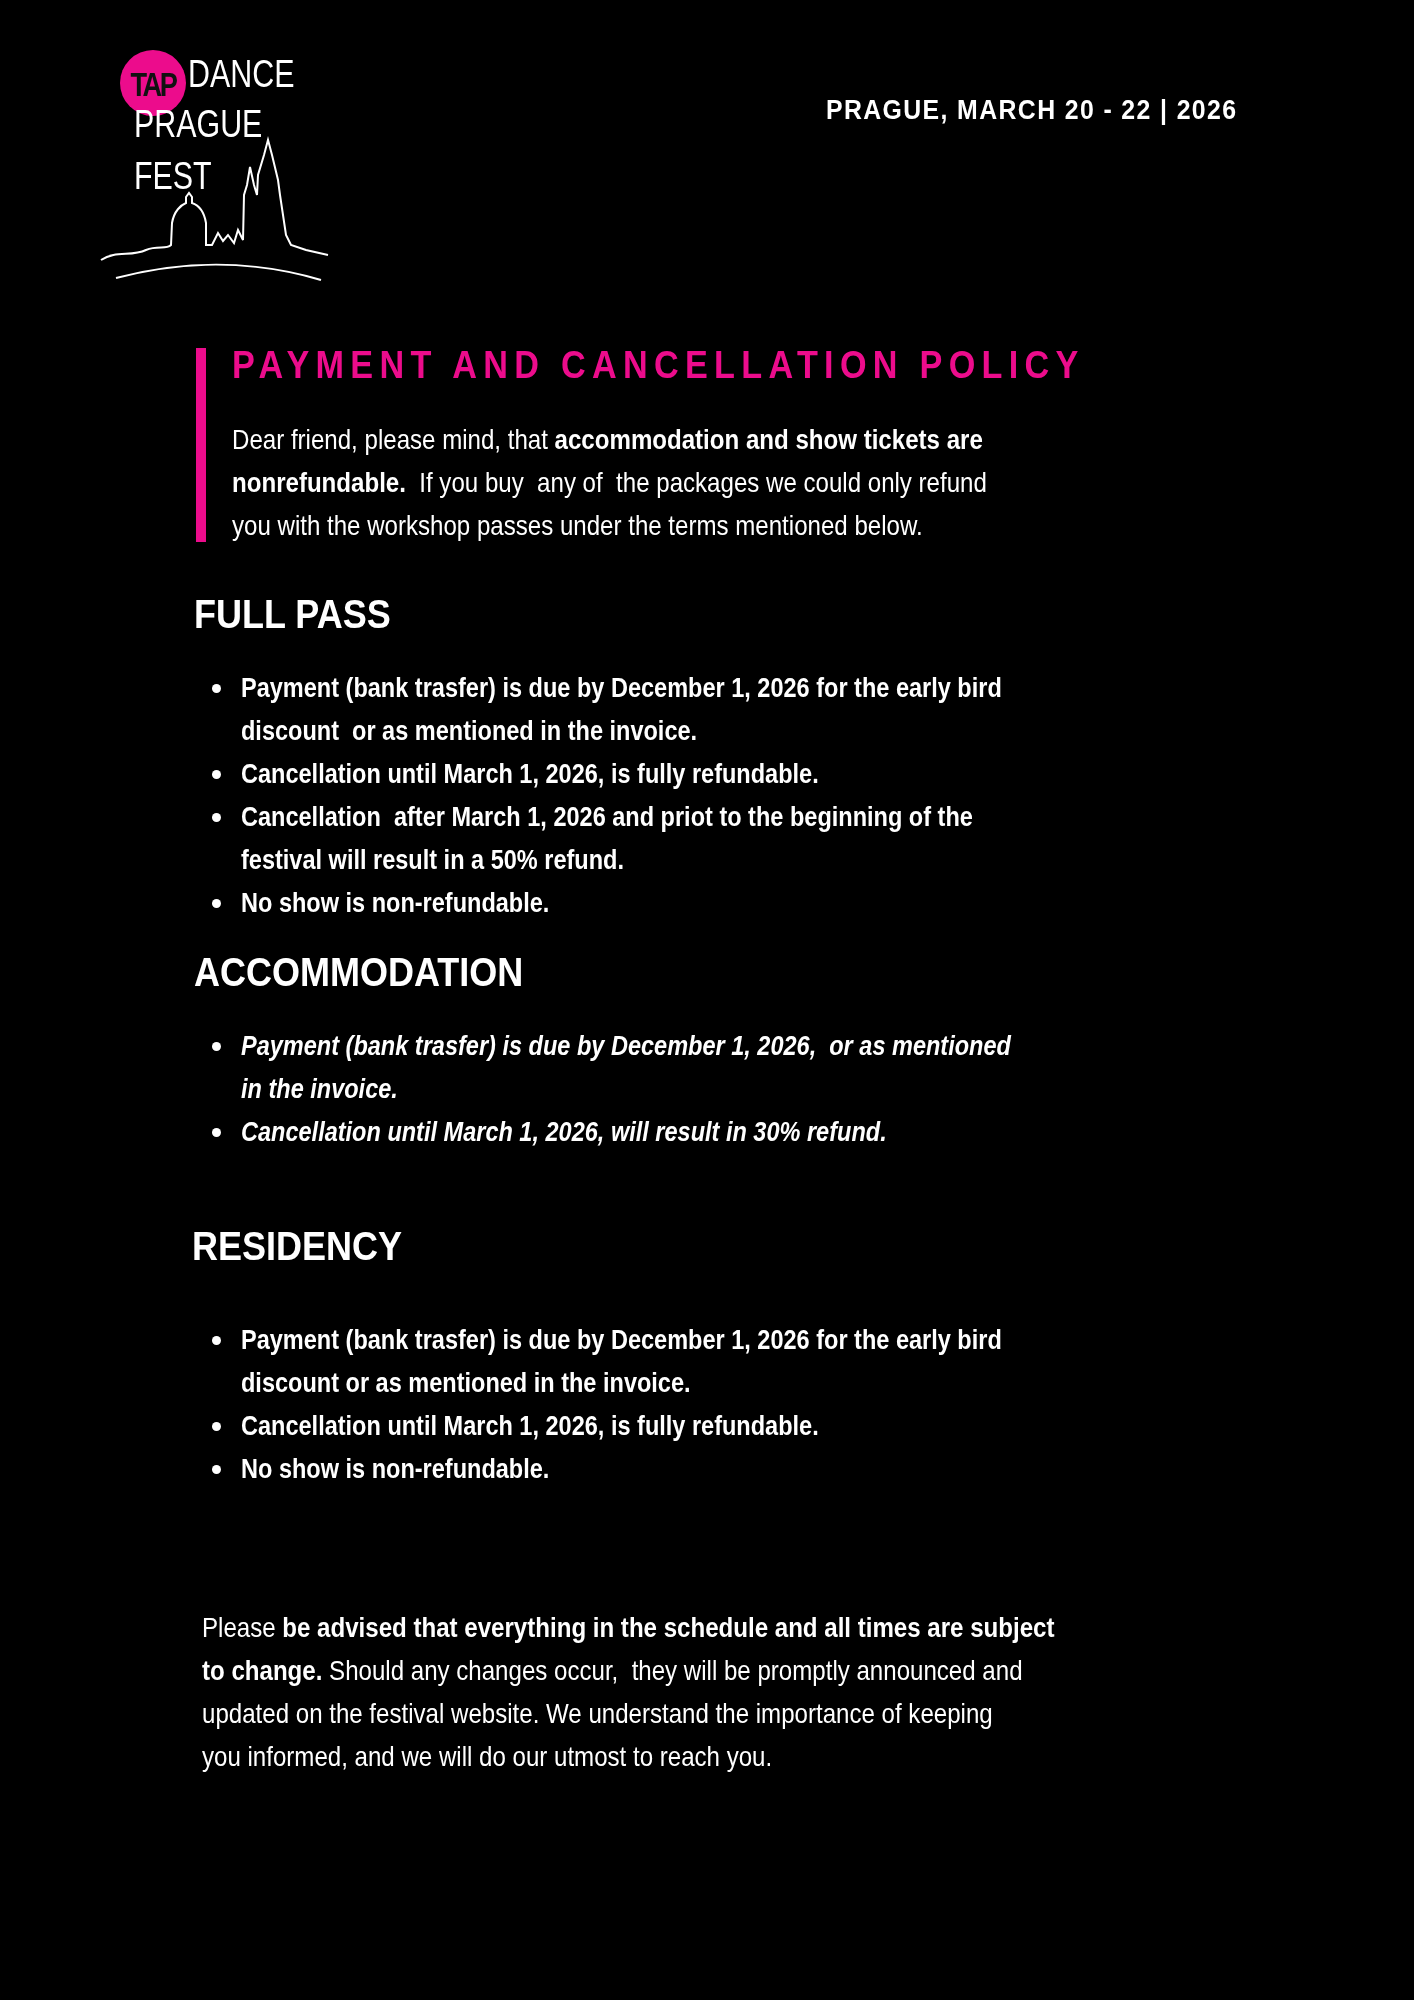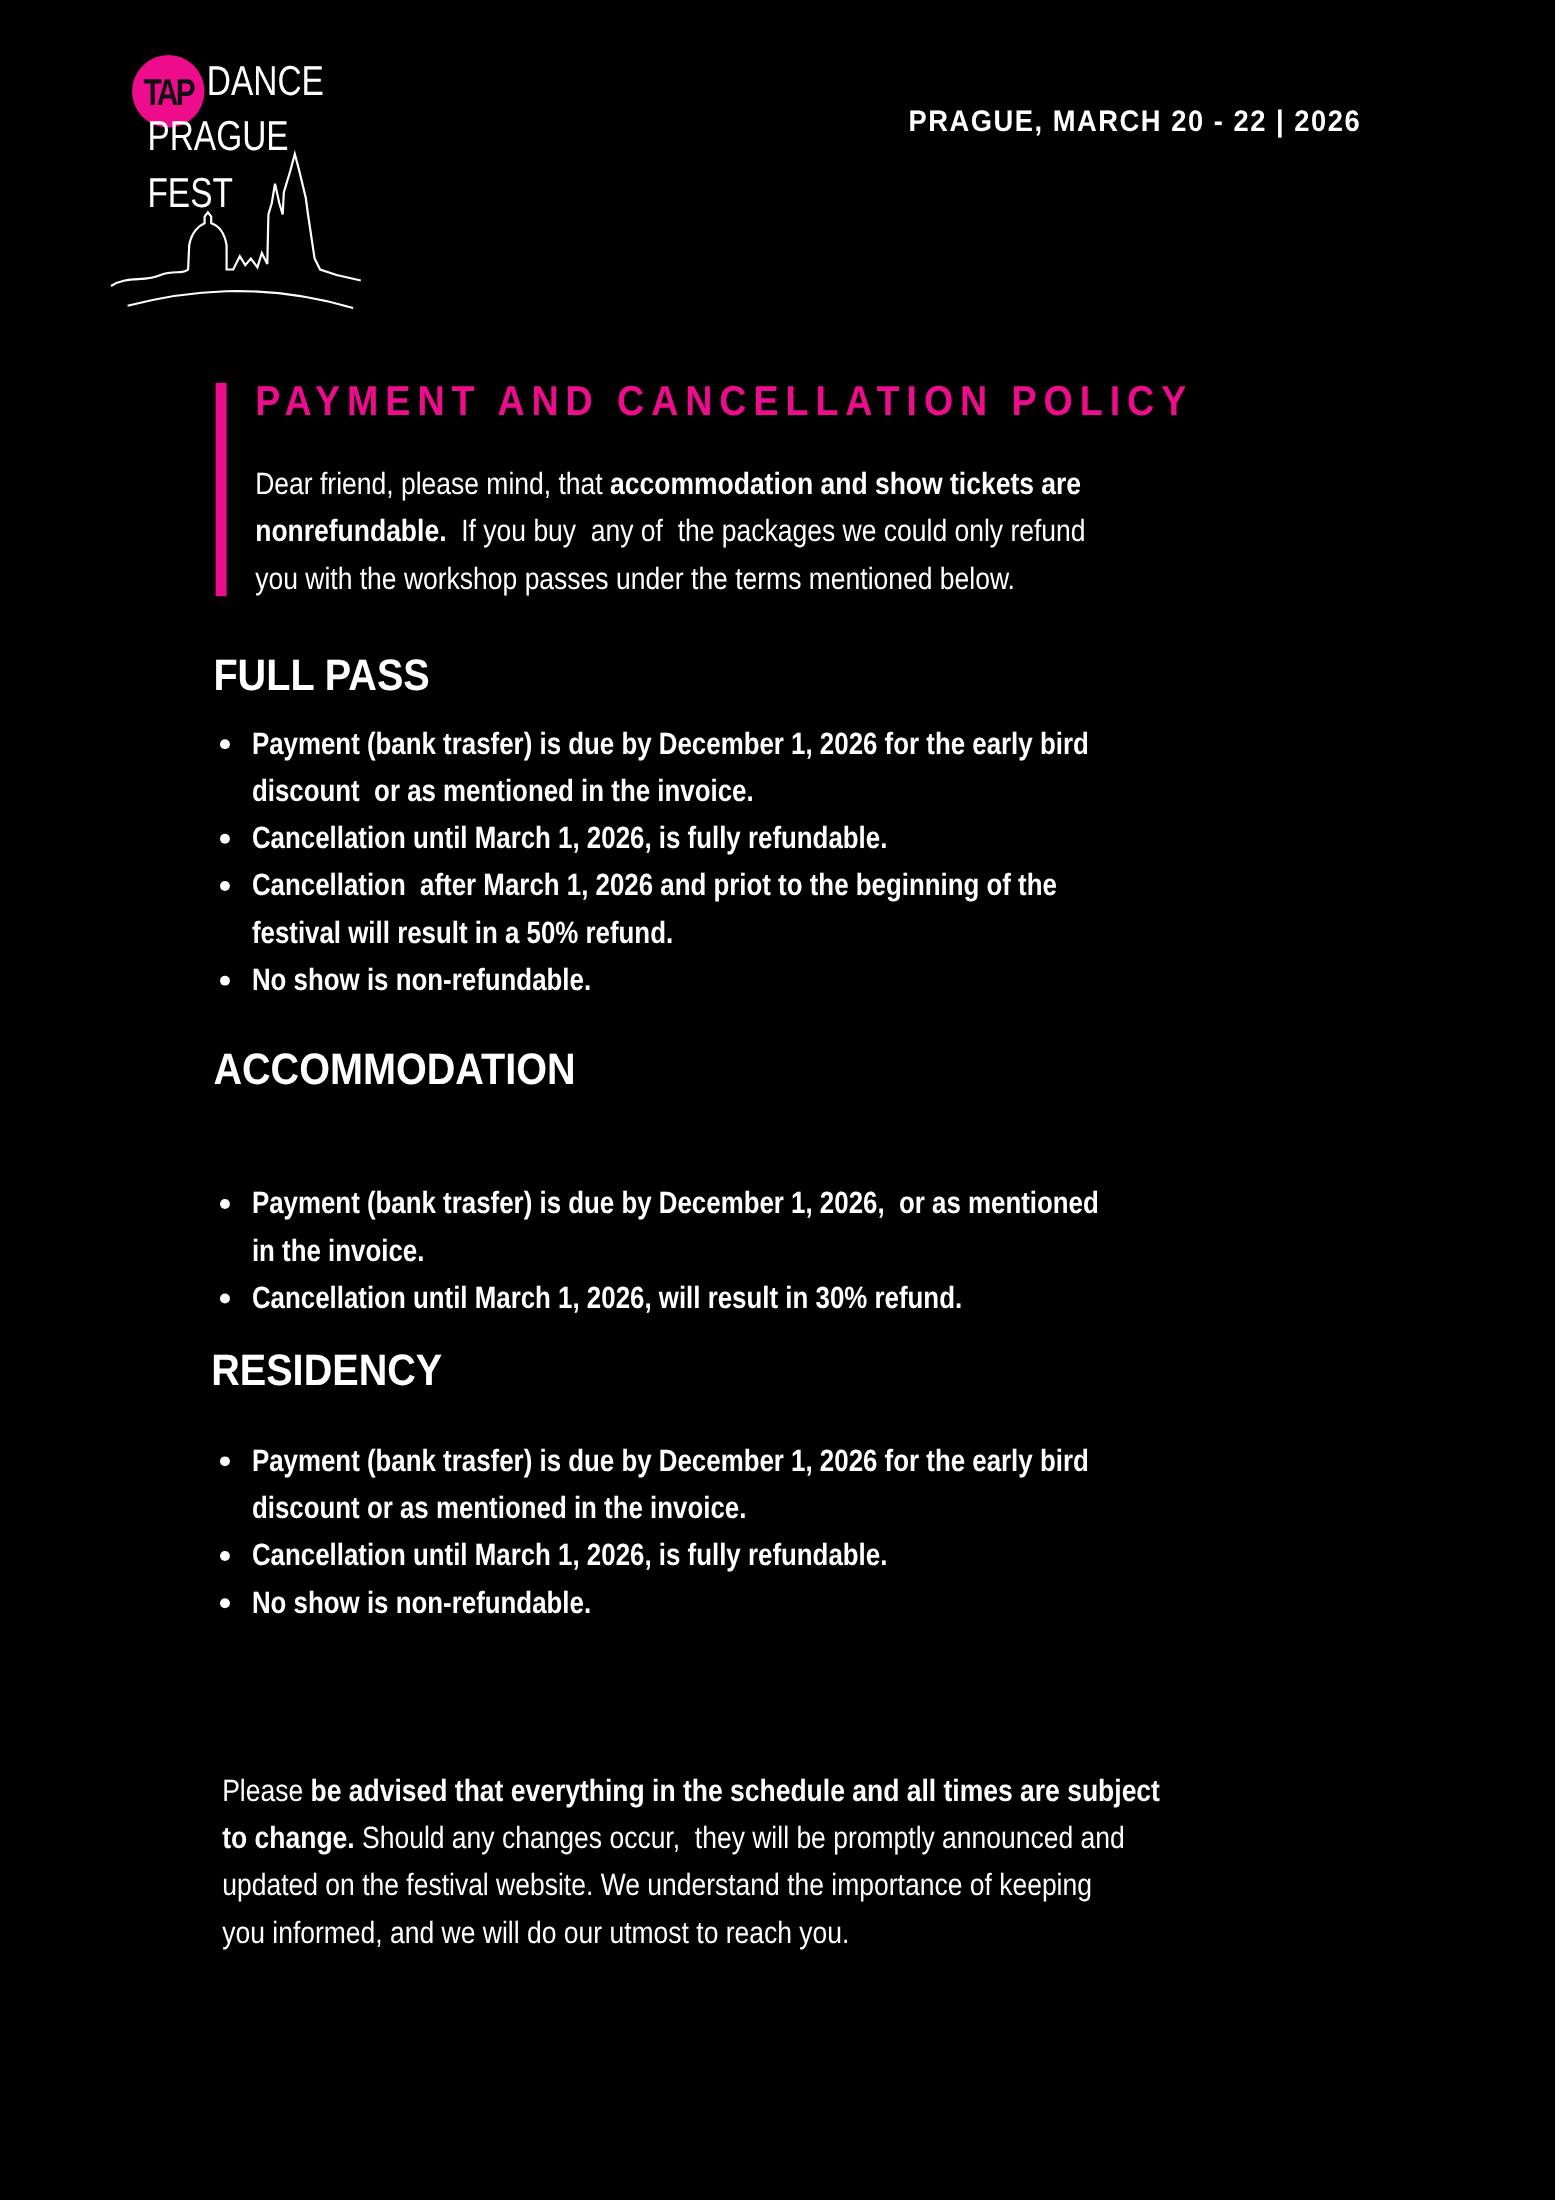--- a/index.html
+++ b/index.html
@@ -8,21 +8,21 @@
   .logo { position:absolute; left:96px; top:45px; width:240px; height:245px; }
   .logo .circle { position:absolute; left:24px; top:5px; width:66px; height:66px; border-radius:50%; background:#ec0c8c; }
   .logo .tap { position:absolute; left:24px; top:20px; width:66px; text-align:center; font-size:34px; font-weight:bold; color:#111; letter-spacing:-3px; transform:scaleX(0.8); }
   .logo .word { position:absolute; font-size:38px; color:#fff; transform-origin:left top; transform:scaleX(0.8); white-space:nowrap; }
   .logo svg { position:absolute; left:0; top:0; }
   .date { position:absolute; left:826px; top:95px; font-size:27px; font-weight:bold; letter-spacing:1.5px; white-space:nowrap; transform-origin:left top; transform:scaleX(0.92); }
   .pbar { position:absolute; left:196px; top:348px; width:10px; height:194px; background:#ec0c8c; }
   .ptitle { position:absolute; left:232px; top:344px; font-size:38px; font-weight:bold; color:#ec0c8c; letter-spacing:7px; white-space:nowrap; transform-origin:left top; transform:scaleX(0.9); }
   .intro { position:absolute; left:232px; top:418px; font-size:28px; line-height:43px; white-space:nowrap; transform-origin:left top; transform:scaleX(0.86); }
   .section-title { position:absolute; font-size:40px; font-weight:bold; white-space:nowrap; transform-origin:left top; transform:scaleX(0.9); }
-  ul.items { position:absolute; left:196px; margin:0; padding:0; list-style:none; }
+  ul.items { position:absolute; left:196px; margin:12px; padding:0; list-style:none; }
   ul.items li { position:relative; padding-left:33px; font-size:28px; font-weight:bold; line-height:43px; white-space:nowrap; }
   ul.items li .txt { display:inline-block; transform-origin:left top; transform:scaleX(0.84); }
   ul.items li::before { content:""; position:absolute; left:4px; top:18px; width:9px; height:9px; border-radius:50%; background:#fff; }
   .closing { position:absolute; left:202px; top:1606px; font-size:28px; line-height:43px; white-space:nowrap; transform-origin:left top; transform:scaleX(0.86); }
 </style>
 </head>
 <body>
 
 <div class="logo">
   <svg width="240" height="245" viewBox="0 0 240 245">
@@ -48,21 +48,21 @@
 
 <div class="section-title" style="left:194px;top:592px;">FULL PASS</div>
 <ul class="items" style="top:654px;">
   <li><span class="txt"><span>Payment (bank trasfer) is due by December 1, 2026 for the early bird</span><br><span style="white-space:pre">discount  or as mentioned in the invoice.</span></span></li>
   <li><span class="txt">Cancellation until March 1, 2026, is fully refundable.</span></li>
   <li><span class="txt" style="white-space:pre"><span>Cancellation  after March 1, 2026 and priot to the beginning of the</span><br><span>festival will result in a 50% refund.</span></span></li>
   <li><span class="txt">No show is non-refundable.</span></li>
 </ul>
 
 <div class="section-title" style="left:194px;top:950px;">ACCOMMODATION</div>
-<ul class="items" style="top:1072px;">
+<ul class="items" style="top:1012px;font-style:italic;">
   <li><span class="txt" style="white-space:pre"><span>Payment (bank trasfer) is due by December 1, 2026,  or as mentioned</span><br><span>in the invoice.</span></span></li>
   <li><span class="txt">Cancellation until March 1, 2026, will result in 30% refund.</span></li>
 </ul>
 
 <div class="section-title" style="left:192px;top:1224px;">RESIDENCY</div>
 <ul class="items" style="top:1306px;">
   <li><span class="txt"><span>Payment (bank trasfer) is due by December 1, 2026 for the early bird</span><br><span>discount or as mentioned in the invoice.</span></span></li>
   <li><span class="txt">Cancellation until March 1, 2026, is fully refundable.</span></li>
   <li><span class="txt">No show is non-refundable.</span></li>
 </ul>

